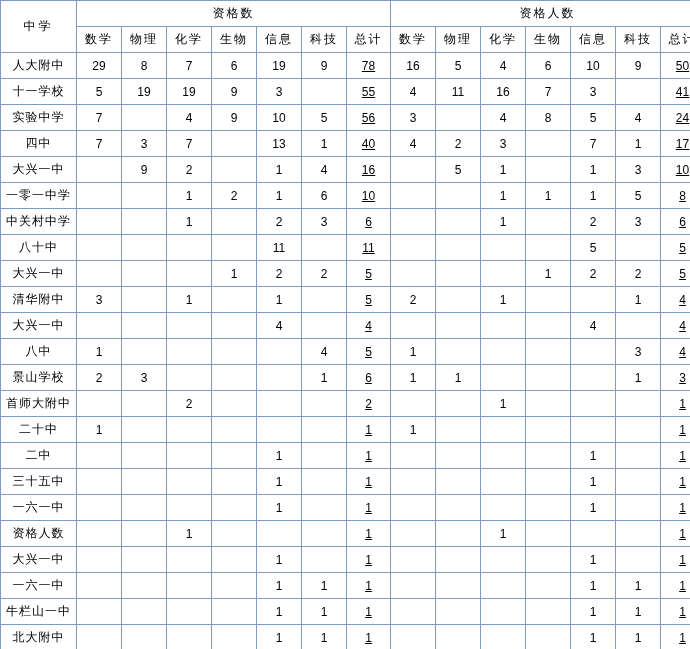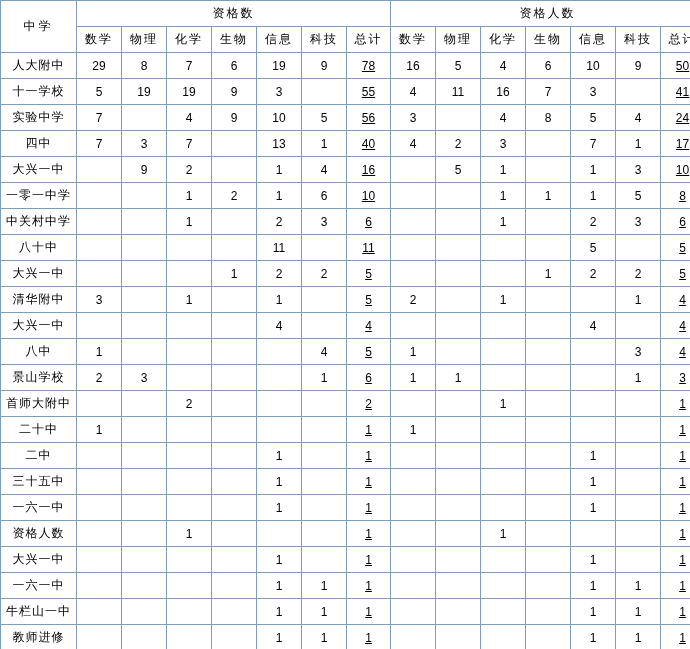--- a/index.html
+++ b/index.html
@@ -483,21 +483,21 @@
           <td class="red tot-col">1</td>
           <td></td>
           <td></td>
           <td></td>
           <td></td>
           <td>1</td>
           <td>1</td>
           <td class="red tot-col">1</td>
         </tr>
         <tr>
-          <td class="school">教师进修</td>
+          <td class="school">北大附中</td>
           <td></td>
           <td></td>
           <td></td>
           <td></td>
           <td>1</td>
           <td>1</td>
           <td class="red tot-col">1</td>
           <td></td>
           <td></td>
           <td></td>

